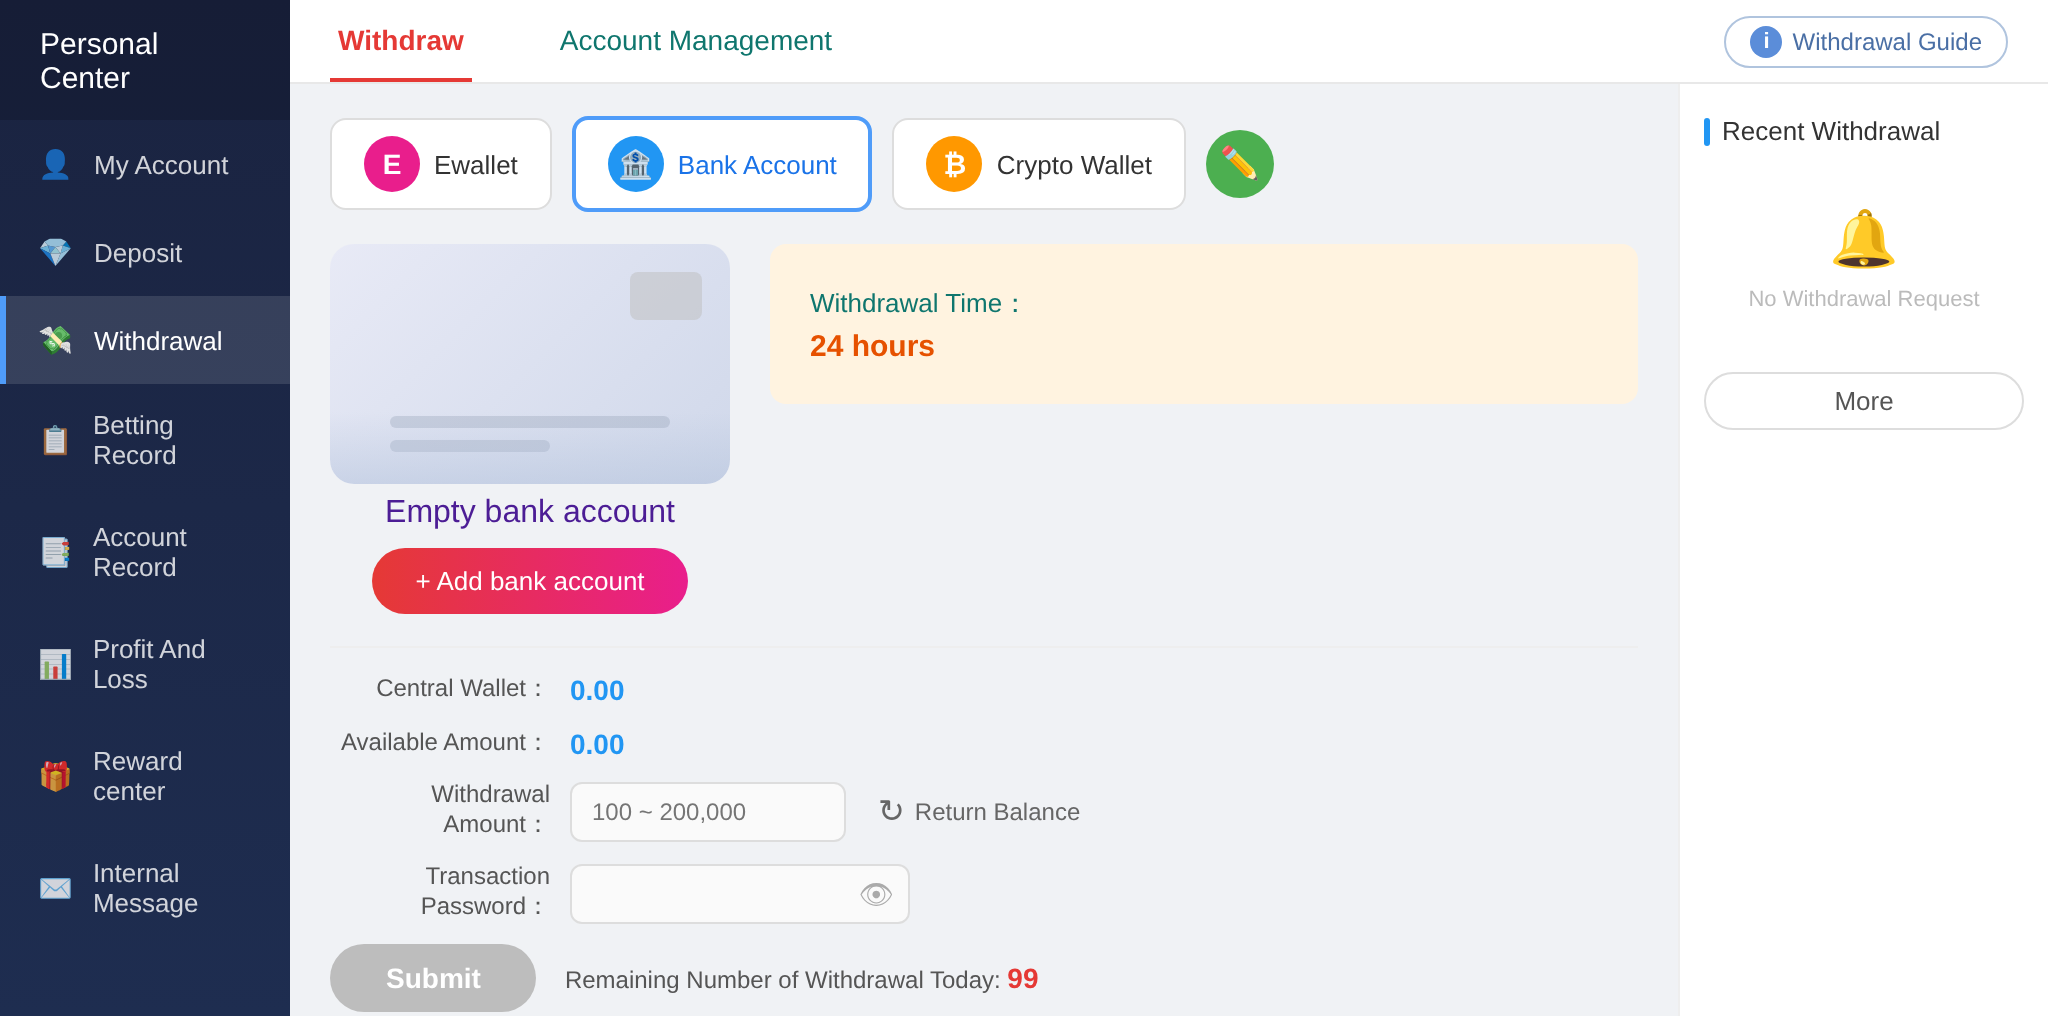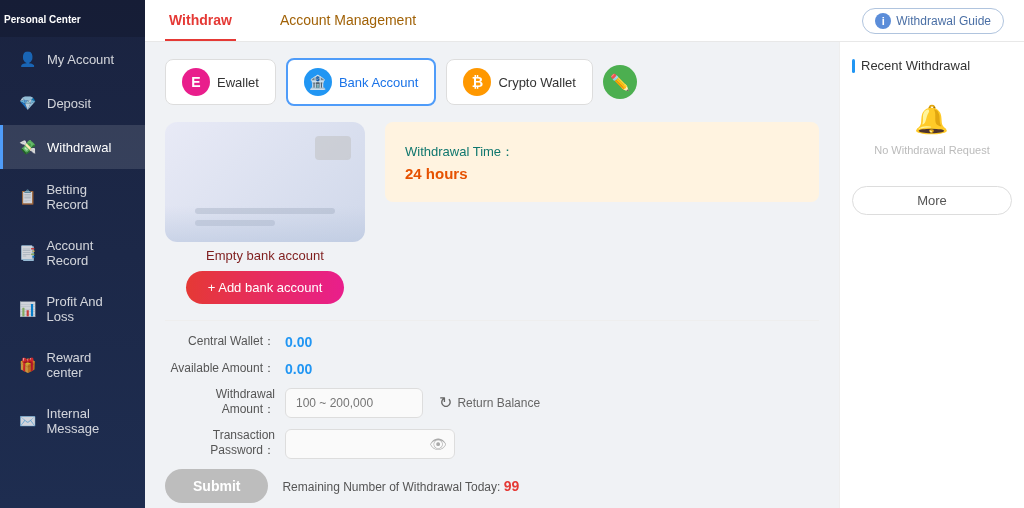--- a/index.html
+++ b/index.html
@@ -9,23 +9,23 @@
     .sidebar {
       width: 145px;
       background: linear-gradient(180deg, #1a2340 0%, #1e2d50 100%);
       color: white;
       display: flex;
       flex-direction: column;
       flex-shrink: 0;
       height: 508px;
     }
     .sidebar-title {
-      font-size: 10px;
-      font-weight: 700;
-      padding: 14px 4px 12px;
+      font-size: 15px;
+      font-weight: 400;
+      padding: 14px 20px 12px;
       color: #fff;
       background: rgba(0,0,0,0.15);
     }
     .sidebar-item {
       display: flex;
       align-items: center;
       gap: 10px;
       padding: 13px 16px;
       cursor: pointer;
       font-size: 13px;
@@ -54,21 +54,21 @@
       background: #fff;
       display: flex;
       align-items: center;
       padding: 0 20px;
       border-bottom: 1px solid #e8e8e8;
       height: 42px;
       gap: 40px;
     }
     .tab {
       font-size: 14px;
-      color: #a16207;
+      color: #0f766e;
       cursor: pointer;
       padding: 0 4px;
       height: 100%;
       display: flex;
       align-items: center;
       border-bottom: 2px solid transparent;
     }
     .tab.active { color: #e53935; border-bottom: 2px solid #e53935; font-weight: 600; }
 
     
@@ -180,22 +180,22 @@
     .card-line.short { width: 80px; }
     .card-landscape {
       position: absolute;
       bottom: 0; left: 0; right: 0;
       height: 36px;
       background: linear-gradient(180deg, rgba(200,210,230,0) 0%, rgba(180,195,220,0.5) 100%);
       border-radius: 0 0 12px 12px;
     }
     .card-empty-label {
       text-align: center;
-      color: #7f1d1d;
-      font-size: 13px;
+      color: #4c1d95;
+      font-size: 16px;
       margin-top: 6px;
     }
     .card-left { display: flex; flex-direction: column; align-items: center; }
 
     
     .withdrawal-time-box {
       background: #fff3e0;
       border-radius: 8px;
       padding: 14px 20px;
       flex: 1;

